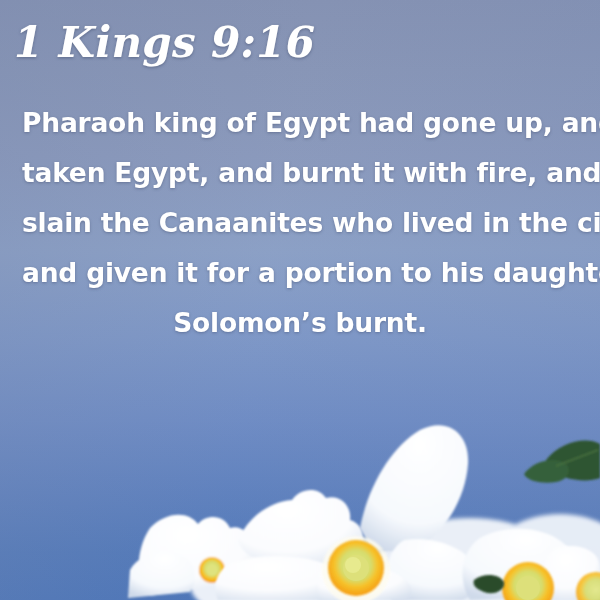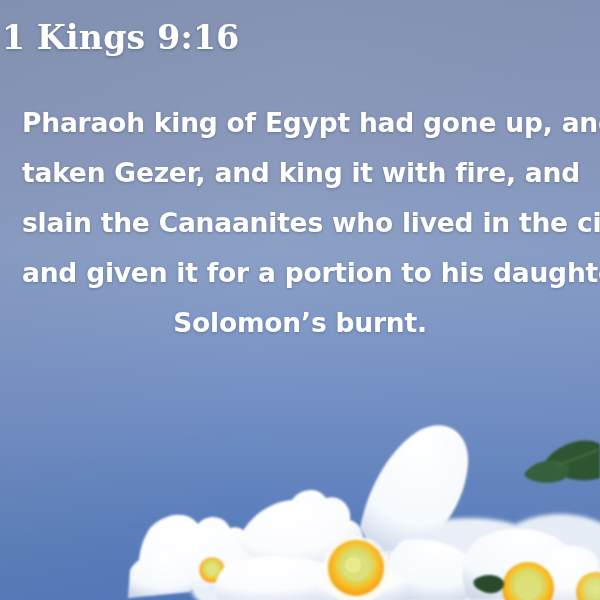--- a/index.html
+++ b/index.html
@@ -36,29 +36,30 @@
     position: absolute;
     inset: 0;
     background:
       linear-gradient(100deg, rgba(125,140,175,0.30) 0%, rgba(150,163,195,0.06) 45%, rgba(120,140,185,0.22) 100%);
     mix-blend-mode: normal;
   }
 
   
   .title {
     position: absolute;
-    left: 2px;
+    left: 14px;
     top: 18px;
     font-family: "DejaVu Serif", serif;
     font-weight: 700;
-    font-size: 33px;
+    font-size: 42px;
     letter-spacing: 0.3px;
     color: #ffffff;
     text-shadow: 0 1px 3px rgba(50,62,95,0.55), 0 0 1px rgba(255,255,255,0.6);
     white-space: nowrap;
+    font-style: italic;
   }
   .verse {
     position: absolute;
     left: 0;
     right: 0;
     top: 98px;
     text-align: center;
     padding: 0 22px;
     box-sizing: border-box;
   }
@@ -177,19 +178,19 @@
       <g filter="url(#soft)">
         <path d="M474 160 C484 152 500 154 504 162 C506 170 494 176 484 172 C476 169 472 165 474 160 Z" fill="#2b4b2c"></path>
       </g>
     </svg>
   </div>
 
   <div class="title">1 Kings 9:16</div>
 
   <div class="verse">
     <div class="verse-line">Pharaoh king of Egypt had gone up, and</div>
-    <div class="verse-line">taken Gezer, and king it with fire, and</div>
+    <div class="verse-line">taken Egypt, and burnt it with fire, and</div>
     <div class="verse-line">slain the Canaanites who lived in the city,</div>
     <div class="verse-line">and given it for a portion to his daughter,</div>
     <div class="verse-line">Solomon’s burnt.</div>
   </div>
 
 </div>
 
 </body></html>

